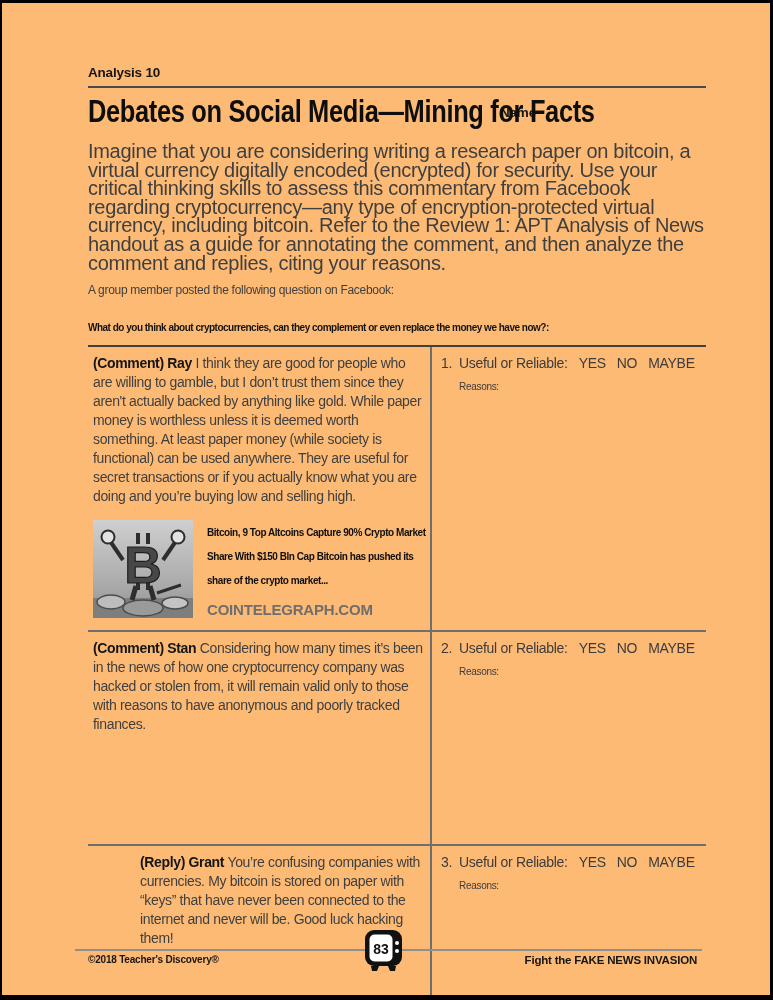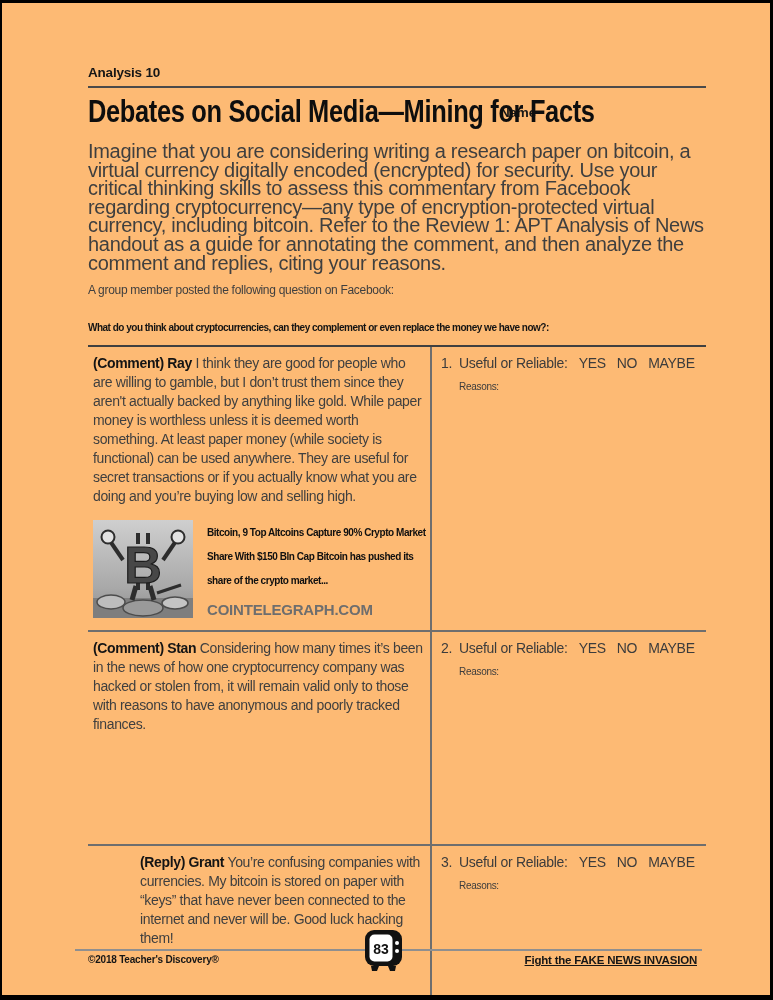--- a/index.html
+++ b/index.html
@@ -32,21 +32,21 @@
   .article-text{margin-left:14px;padding-top:1px;width:233px;}
   .headline{font-weight:bold;color:#101010;font-size:10px;line-height:24px;letter-spacing:-0.45px;}
   .source{margin-top:8px;font-weight:bold;color:#6e6e6e;font-size:15px;letter-spacing:-0.2px;}
   .rating-line{display:flex;font-size:14px;letter-spacing:-0.3px;color:#3c3c3c;white-space:nowrap;}
   .rating-num{width:18px;flex:none;}
   .opt{margin-left:11px;}
   .reasons{margin-top:10px;margin-left:18px;font-size:10px;letter-spacing:-0.3px;color:#3c3c3c;}
   .footer-rule{position:absolute;left:73px;top:946px;width:627px;border-top:2px solid #8f8f8f;}
   .badge{position:absolute;left:361px;top:923px;width:42px;height:48px;}
   .footer-left{position:absolute;left:86px;top:951px;font-size:10px;font-weight:bold;color:#161616;letter-spacing:-0.2px;}
-  .footer-right{position:absolute;right:73px;top:951px;font-size:11.5px;font-weight:bold;color:#161616;letter-spacing:-0.2px;text-decoration:underline;}
+  .footer-right{position:absolute;right:73px;top:951px;font-size:11.5px;font-weight:bold;color:#161616;letter-spacing:-0.2px;}
 </style>
 </head>
 <body>
 
 <div class="page">
   <div class="content">
 
     <div class="lesson-row">
       <span>Analysis 10</span>
       <span class="name-label">Name</span>

